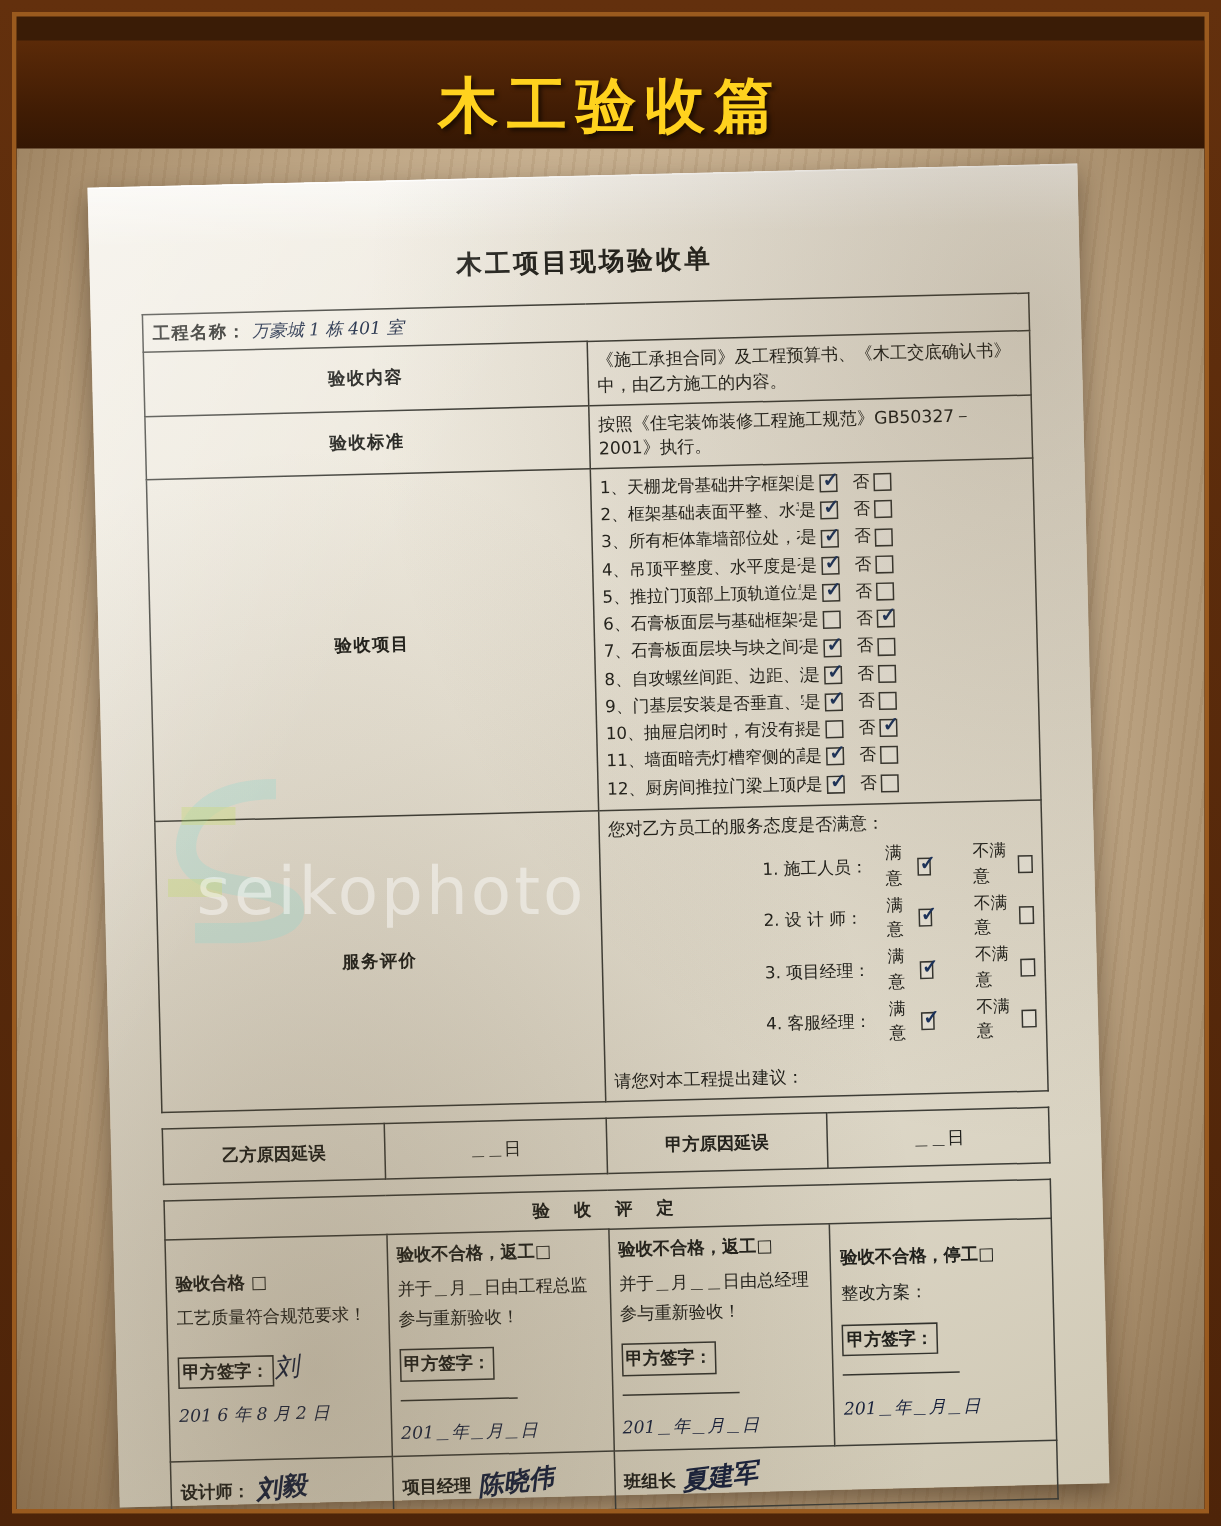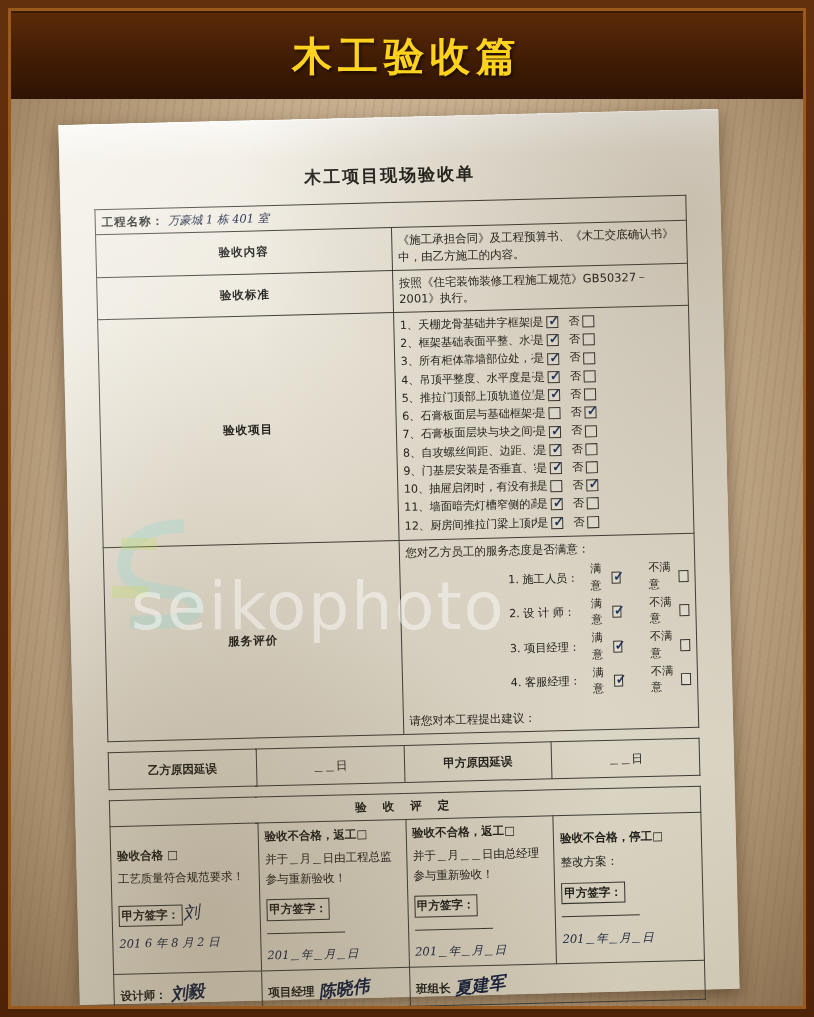--- a/index.html
+++ b/index.html
@@ -19,21 +19,21 @@
   .frame{
     position:relative;
     width:100%;height:100%;
     box-sizing:border-box;
     border:3px solid #9a5a1e;
     background:#3a1c06;
     overflow:hidden;
   }
   
   .banner{
-    position:absolute;left:0;top:2px;width:100%;height:86px;
+    position:absolute;left:0;top:16px;width:100%;height:86px;
     background:linear-gradient(180deg,#5b2a08 0%,#401c04 55%,#2e1403 100%);
     display:flex;align-items:center;justify-content:center;
     border-bottom:2px solid #8a4e18;
   }
   .banner-title{
     color:#ffd21e;
     font-size:40px;
     font-weight:bold;
     letter-spacing:6px;
     font-family:"DejaVu Sans","Liberation Sans",sans-serif;
@@ -150,21 +150,21 @@
     font-family:"DejaVu Serif","Liberation Serif",serif;
     font-style:italic;color:#16203c;
   }
   
   .wm{
     position:absolute;left:0;top:0;width:100%;height:100%;
     pointer-events:none;
   }
   .wm-text{
     position:absolute;left:120px;top:470px;
-    font-size:65px;color:rgba(255,255,255,.45);
+    font-size:44px;color:rgba(255,255,255,.45);
     letter-spacing:2px;font-family:"DejaVu Sans","Liberation Sans",sans-serif;
   }
   .wm-sub{
     position:absolute;left:168px;top:545px;
     font-size:23px;color:rgba(255,255,255,.42);letter-spacing:1px;
   }
   .wm-mark{
     position:absolute;left:80px;top:400px;
     width:150px;height:150px;
     opacity:.45;

